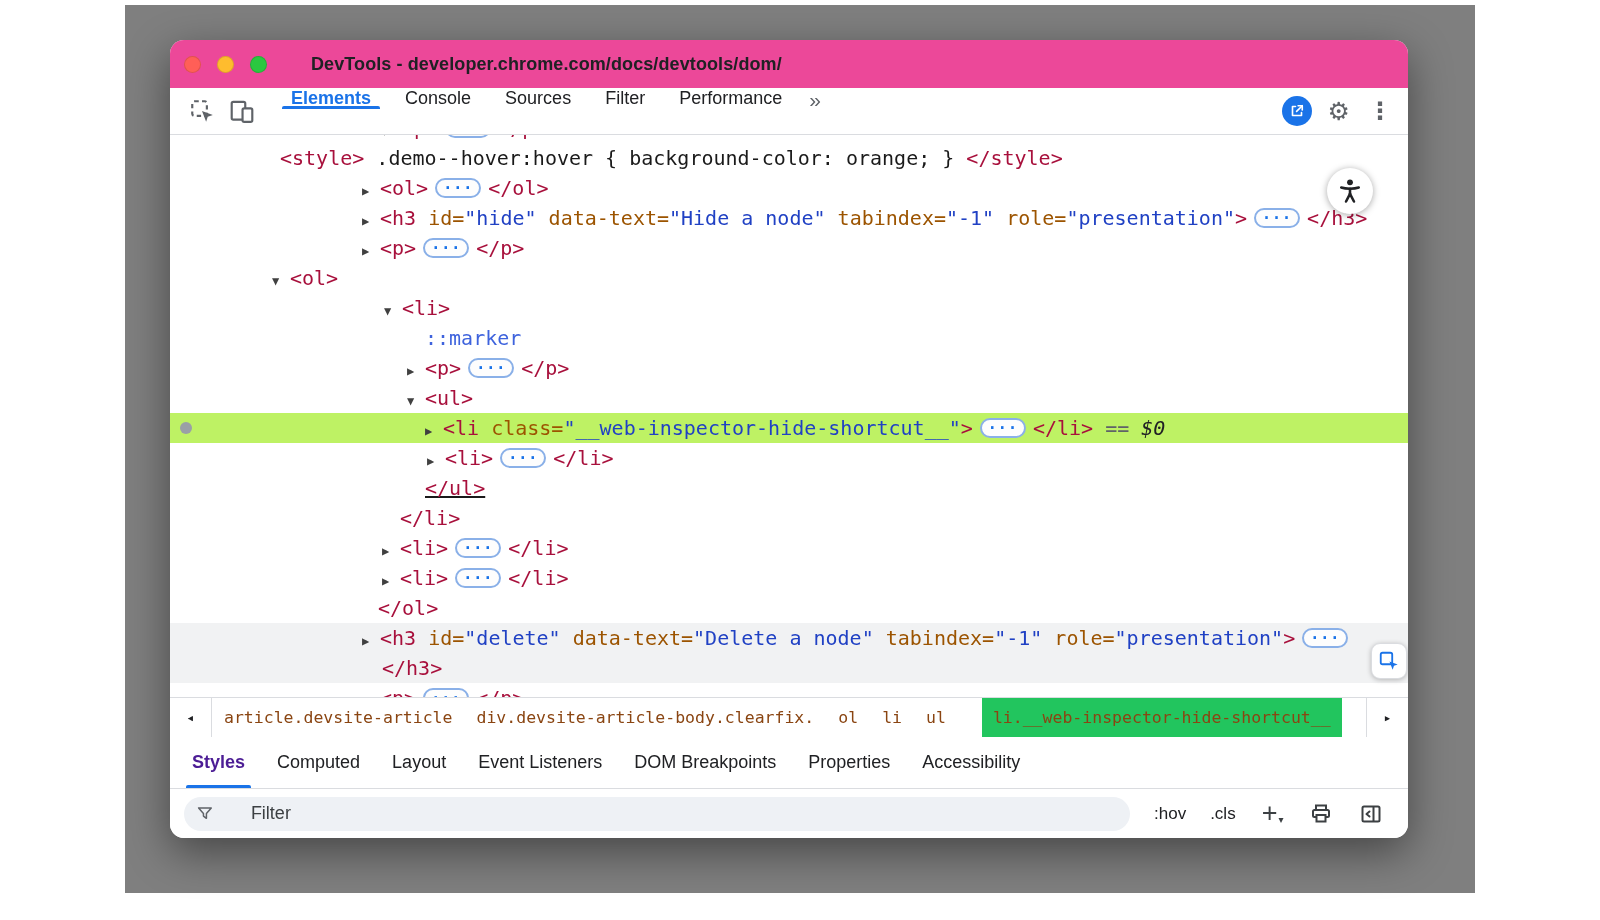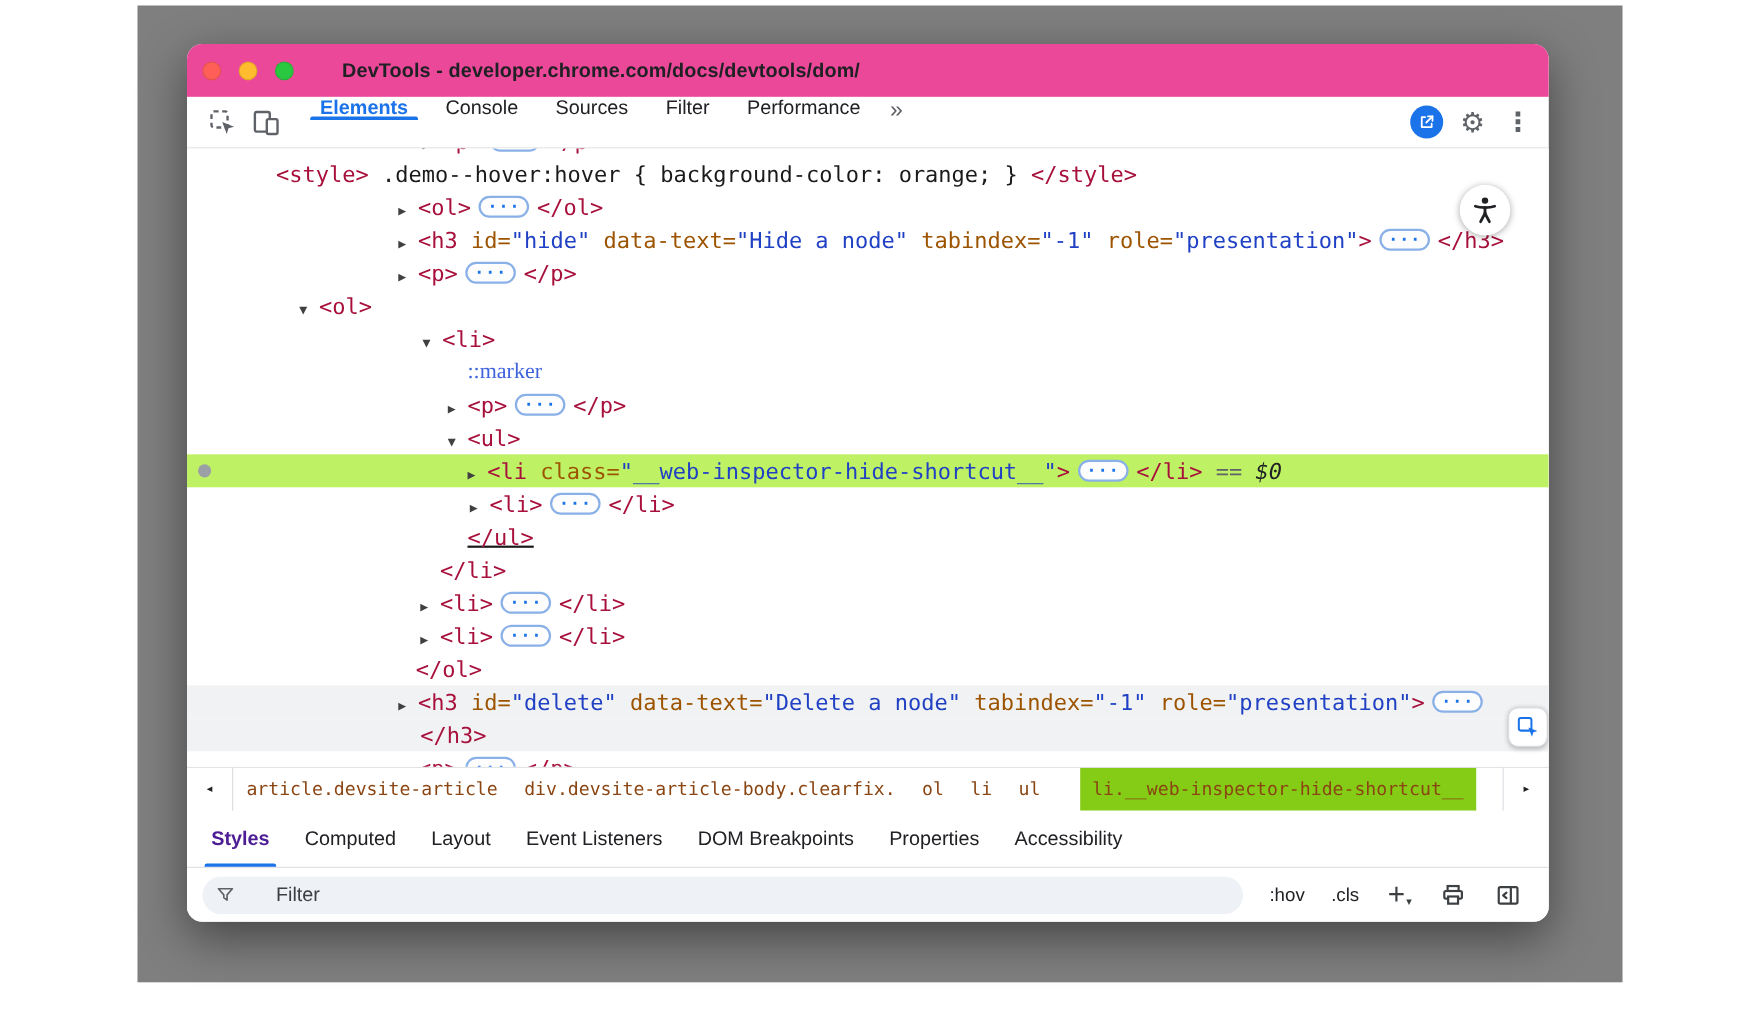--- a/index.html
+++ b/index.html
@@ -51,21 +51,21 @@
   .inspect-fab { position:absolute; top:603px; right:1px; width:36px; height:36px; border-radius:9px; background:#fff;
                  border:1px solid #dadce0; box-shadow:0 1px 5px rgba(0,0,0,.25); display:flex; align-items:center; justify-content:center; }
 
   
   .crumbbar { height:40px; border-top:1px solid #dadce0; display:flex; align-items:stretch; font-family:"DejaVu Sans Mono",monospace; font-size:16.5px; background:#fff; }
   .crumb-nav { width:42px; display:flex; align-items:center; justify-content:center; color:#202124; font-size:13px; }
   .crumb-nav.left { border-right:1px solid #dadce0; }
   .crumb-nav.right { border-left:1px solid #dadce0; margin-left:auto; }
   .crumb-list { display:flex; align-items:stretch; overflow:hidden; }
   .crumb { display:flex; align-items:center; padding:0 11px; margin:0 1px; color:#8a4512; white-space:nowrap; }
-  .crumb.selected { background:#84cc16;margin-left:24px; }
+  .crumb.selected { background:#22c55e;margin-left:24px; }
 
   
   .stabbar { height:52px; border-bottom:1px solid #dadce0; display:flex; align-items:stretch; padding-left:6px; background:#fff; }
   .stab { padding:0 16px; display:flex; align-items:center; font-size:18px; color:#202124; position:relative; white-space:nowrap; }
   .stab.active { color:#4c1d95; font-weight:bold; }
   .stab.active::after { content:""; position:absolute; left:10px; right:10px; bottom:0; height:3px; background:#1a73e8; border-radius:2px 2px 0 0; }
 
   
   .filterbar { height:49px; display:flex; align-items:center; padding:0 14px; background:#fff; }
   .filter-pill { width:946px; height:34px; background:#eef1f5; border-radius:17px; display:flex; align-items:center; padding:0 12px;gap:28px; }
@@ -118,27 +118,27 @@
           <path d="M13.5 5 H19 V10.5" fill="none" stroke="#fff" stroke-width="2.2" stroke-linecap="round" stroke-linejoin="round"></path>
           <path d="M19 5 L11.5 12.5" stroke="#fff" stroke-width="2.2" stroke-linecap="round"></path>
         </svg>
       </div>
       <div class="gear-btn"><span>⚙</span></div>
       <div class="kebab-btn"><span>⋮</span></div>
     </div>
 
     <div class="tree">
         <div class="trow clip-top" style="padding-left: 232px;"><span class="arr">▶</span><span class="tok-tag">&lt;p&gt;</span><span class="pill">···</span><span class="tok-tag">&lt;/p&gt;</span></div>
-        <div class="trow" style="padding-left: 81px;"><span class="tok-tag">&lt;style&gt;</span><span class="tok-plain"> .demo--hover:hover { background-color: orange; } </span><span class="tok-tag">&lt;/style&gt;</span></div>
+        <div class="trow" style="padding-left: 110px;"><span class="tok-tag">&lt;style&gt;</span><span class="tok-plain"> .demo--hover:hover { background-color: orange; } </span><span class="tok-tag">&lt;/style&gt;</span></div>
         <div class="trow" style="padding-left: 210px;"><span class="arr">▶</span><span class="tok-tag">&lt;ol&gt;</span><span class="pill">···</span><span class="tok-tag">&lt;/ol&gt;</span></div>
         <div class="trow" style="padding-left: 210px;"><span class="arr">▶</span><span class="tok-tag">&lt;h3</span><span class="tok-attr-n"> id=</span><span class="tok-attr-v">"hide"</span><span class="tok-attr-n"> data-text=</span><span class="tok-attr-v">"Hide a node"</span><span class="tok-attr-n"> tabindex=</span><span class="tok-attr-v">"-1"</span><span class="tok-attr-n"> role=</span><span class="tok-attr-v">"presentation"</span><span class="tok-tag">&gt;</span><span class="pill">···</span><span class="tok-tag">&lt;/h3&gt;</span></div>
         <div class="trow" style="padding-left: 210px;"><span class="arr">▶</span><span class="tok-tag">&lt;p&gt;</span><span class="pill">···</span><span class="tok-tag">&lt;/p&gt;</span></div>
         <div class="trow" style="padding-left: 120px;"><span class="arr">▼</span><span class="tok-tag">&lt;ol&gt;</span></div>
         <div class="trow" style="padding-left: 232px;"><span class="arr">▼</span><span class="tok-tag">&lt;li&gt;</span></div>
-        <div class="trow" style="padding-left: 255px; font-family: Liberation Serif, serif;"><span class="tok-pseudo">::marker</span></div>
+        <div class="trow" style="padding-left: 255px;"><span class="tok-pseudo">::marker</span></div>
         <div class="trow" style="padding-left: 255px;"><span class="arr">▶</span><span class="tok-tag">&lt;p&gt;</span><span class="pill">···</span><span class="tok-tag">&lt;/p&gt;</span></div>
         <div class="trow" style="padding-left: 255px;"><span class="arr">▼</span><span class="tok-tag">&lt;ul&gt;</span></div>
         <div class="trow selected" style="padding-left: 273px;"><span class="dot"></span><span class="arr">▶</span><span class="tok-tag">&lt;li</span><span class="tok-attr-n"> class=</span><span class="tok-attr-v">"__web-inspector-hide-shortcut__"</span><span class="tok-tag">&gt;</span><span class="pill">···</span><span class="tok-tag">&lt;/li&gt;</span><span class="tok-eq"> == </span><span class="tok-dollar">$0</span></div>
         <div class="trow" style="padding-left: 275px;"><span class="arr">▶</span><span class="tok-tag">&lt;li&gt;</span><span class="pill">···</span><span class="tok-tag">&lt;/li&gt;</span></div>
         <div class="trow" style="padding-left: 255px; text-decoration: underline;"><span class="tok-tag">&lt;/ul&gt;</span></div>
         <div class="trow" style="padding-left: 230px;"><span class="tok-tag">&lt;/li&gt;</span></div>
         <div class="trow" style="padding-left: 230px;"><span class="arr">▶</span><span class="tok-tag">&lt;li&gt;</span><span class="pill">···</span><span class="tok-tag">&lt;/li&gt;</span></div>
         <div class="trow" style="padding-left: 230px;"><span class="arr">▶</span><span class="tok-tag">&lt;li&gt;</span><span class="pill">···</span><span class="tok-tag">&lt;/li&gt;</span></div>
         <div class="trow" style="padding-left: 208px;"><span class="tok-tag">&lt;/ol&gt;</span></div>
         <div class="trow hover" style="padding-left: 210px;"><span class="arr">▶</span><span class="tok-tag">&lt;h3</span><span class="tok-attr-n"> id=</span><span class="tok-attr-v">"delete"</span><span class="tok-attr-n"> data-text=</span><span class="tok-attr-v">"Delete a node"</span><span class="tok-attr-n"> tabindex=</span><span class="tok-attr-v">"-1"</span><span class="tok-attr-n"> role=</span><span class="tok-attr-v">"presentation"</span><span class="tok-tag">&gt;</span><span class="pill">···</span></div>

